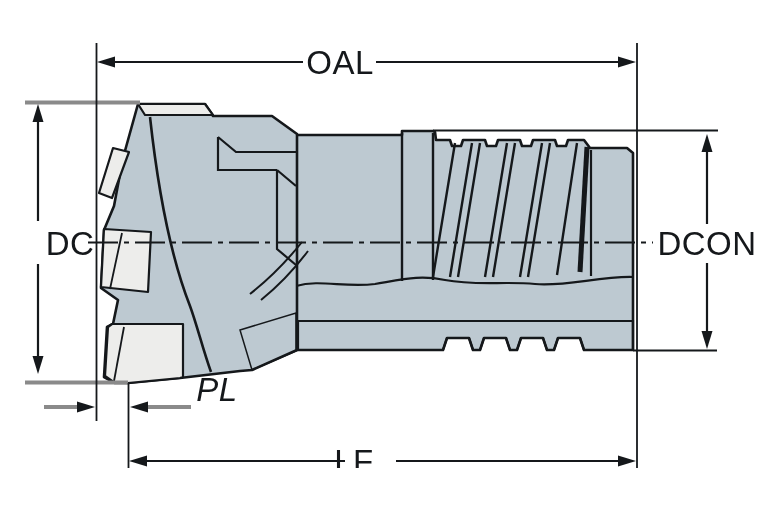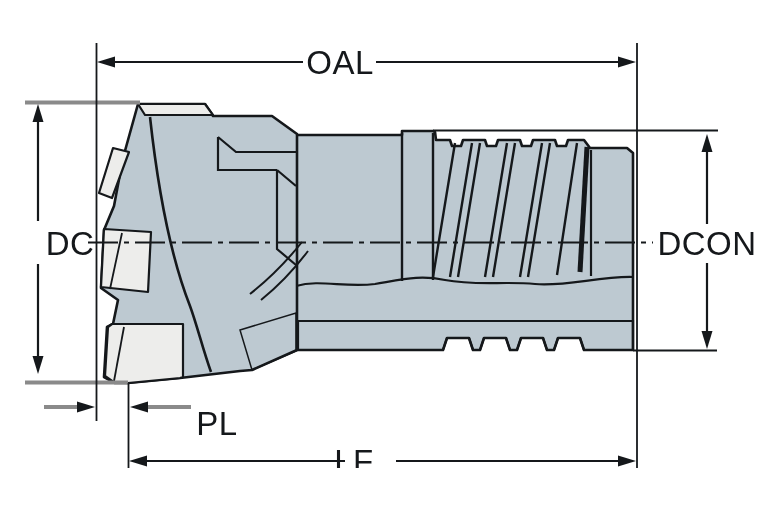--- a/index.html
+++ b/index.html
@@ -141,15 +141,15 @@
         <polygon class="arrow" points="95,407 77,401.5 77,412.5"></polygon>
         <path class="gray" stroke-width="4" d="M148,407 H191"></path>
         <polygon class="arrow" points="130,407 148,401.5 148,412.5"></polygon>
       </g>
     </g>
   </svg>
 
   <div class="dim-label" style="left:340px;top:46px;">OAL</div>
   <div class="dim-label" style="left:38px;top:227px;margin-left:32px;">DC</div>
   <div class="dim-label" style="left:707px;top:227px;">DCON</div>
-  <div class="dim-label" style="left:217px;top:407px;">PL</div>
+  <div class="dim-label" style="left:217px;top:373px;font-style:italic;">PL</div>
   <div class="dim-label" style="left:354px;top:445px;">LF</div>
 </div>
 
 </body></html>

